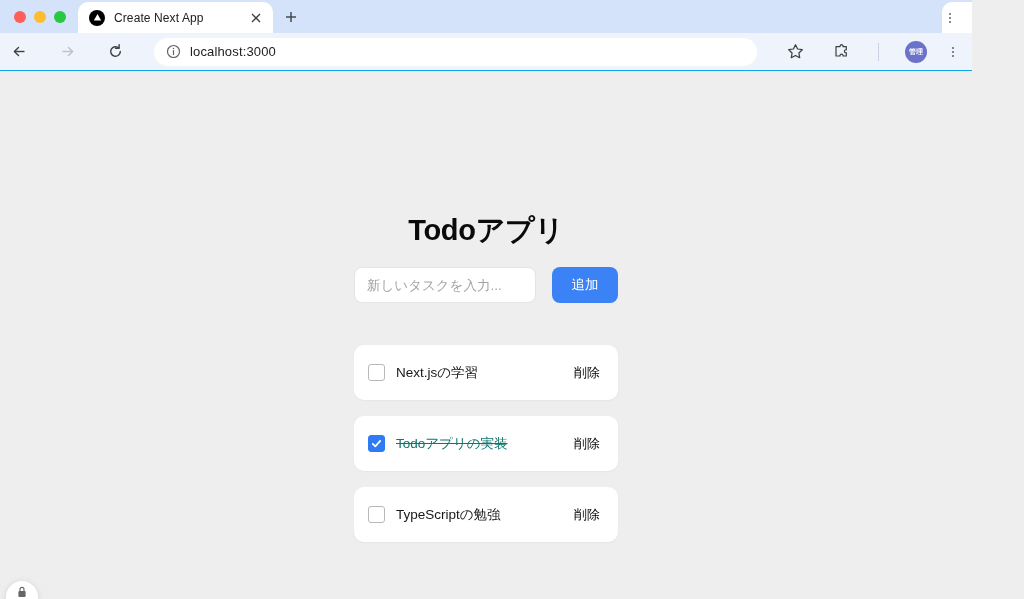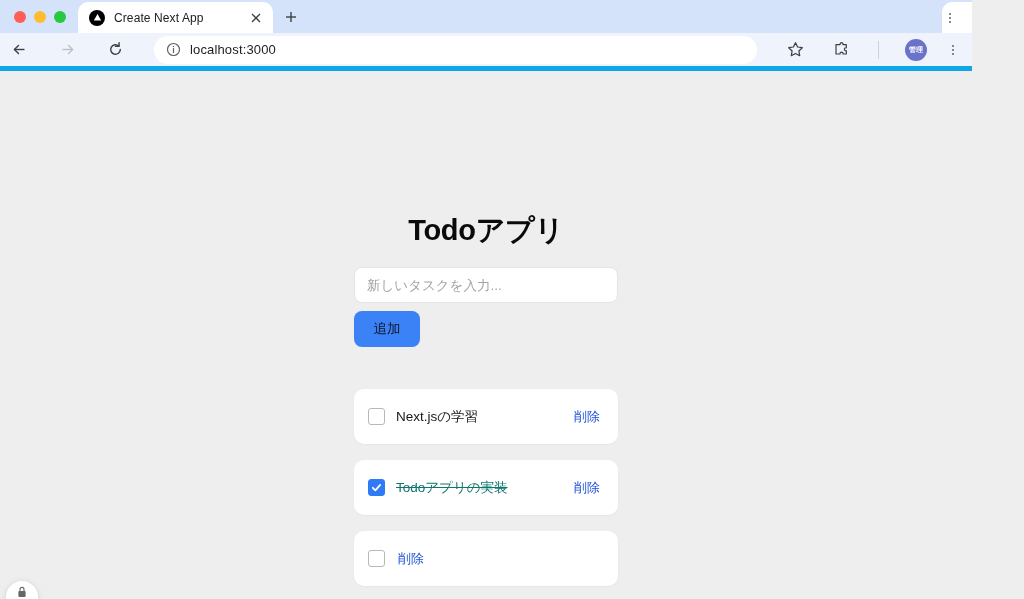--- a/index.html
+++ b/index.html
@@ -76,21 +76,21 @@
   .dot3-v { display: flex; flex-direction: column; gap: 2px; }
   .dot3-v i { width: 2px; height: 2px; border-radius: 50%; background: #5f6368; display: block; }
 
   .toolbar {
     height: 38px;
     background: #eef3fc;
     display: flex; align-items: center;
     padding: 0 10px 0 4px;
     gap: 18px;
     flex: 0 0 auto;
-    border-bottom: 5px solid #0ea5e9;
+    border-bottom: 1px solid #0ea5e9;
   }
   .navbtn {
     width: 30px; height: 30px;
     display: flex; align-items: center; justify-content: center;
     border-radius: 50%;
     color: #3c4043;
     flex: 0 0 auto;
   }
   .navbtn.disabled { color: #bdc1c6; }
 
@@ -148,39 +148,39 @@
     font-size: 29px;
     font-weight: bold;
     color: #0a0a0a;
     letter-spacing: -0.3px;
     margin-bottom: 16px;
     text-align: center;
   }
 
   .todo-wrap { width: 264px; }
 
-  .add-row { display: flex; gap: 8px; margin-bottom: 29px; flex-direction: column; }
+  .add-row { display: flex; gap: 16px; margin-bottom: 29px; }
   .task-input {
     flex: 1 1 auto;
     height: 36px;
     background: #ffffff;
     border: 1px solid #e4e4e4;
     border-radius: 8px;
     padding: 0 12px;
     font-size: 13.5px;
     color: #171717;
     font-family: "Liberation Sans", "DejaVu Sans", sans-serif;
     outline: none;
     min-width: 0;
   }
   .task-input::placeholder { color: #a3a3a3; }
   .add-btn {
     width: 66px; height: 36px;
     background: #3b82f6;
-    color: #0f172a;
+    color: #ffffff;
     border: none;
     border-radius: 8px;
     font-size: 13.5px;
     font-family: "Liberation Sans", "DejaVu Sans", sans-serif;
     cursor: pointer;
     flex: 0 0 auto;
   }
 
   .todo-list { display: flex; flex-direction: column; gap: 16px; margin-top: 42px; }
 
@@ -217,21 +217,21 @@
     overflow: hidden;
     text-overflow: ellipsis;
   }
   .todo-item.done .todo-label {
     text-decoration: line-through;
     color: #0f766e;
   }
 
   .del-btn {
     background: none; border: none;
-    color: #1d4ed8;
+    color: #000000;
     font-size: 13px;
     font-family: "Liberation Sans", "DejaVu Sans", sans-serif;
     cursor: pointer;
     flex: 0 0 auto;
     padding: 2px 2px;
     text-align: right;
   }
 
   
   .devtools-badge {
@@ -372,20 +372,21 @@
               </svg>
             </span>
             <span class="todo-label">Todoアプリの実装</span>
             <button class="del-btn">削除</button>
           </div>
 
           <div class="todo-item">
             <span class="cb">
               
             </span>
+            <span class="todo-label">TypeScriptの勉強</span>
             <button class="del-btn">削除</button>
           </div>
 
         </div>
       </div>
     </div>
 
     <div class="devtools-badge">
       <svg width="10" height="12" viewBox="0 0 10 12">
         <rect x="1.4" y="5" width="7.2" height="6" rx="1" fill="#666"></rect>

